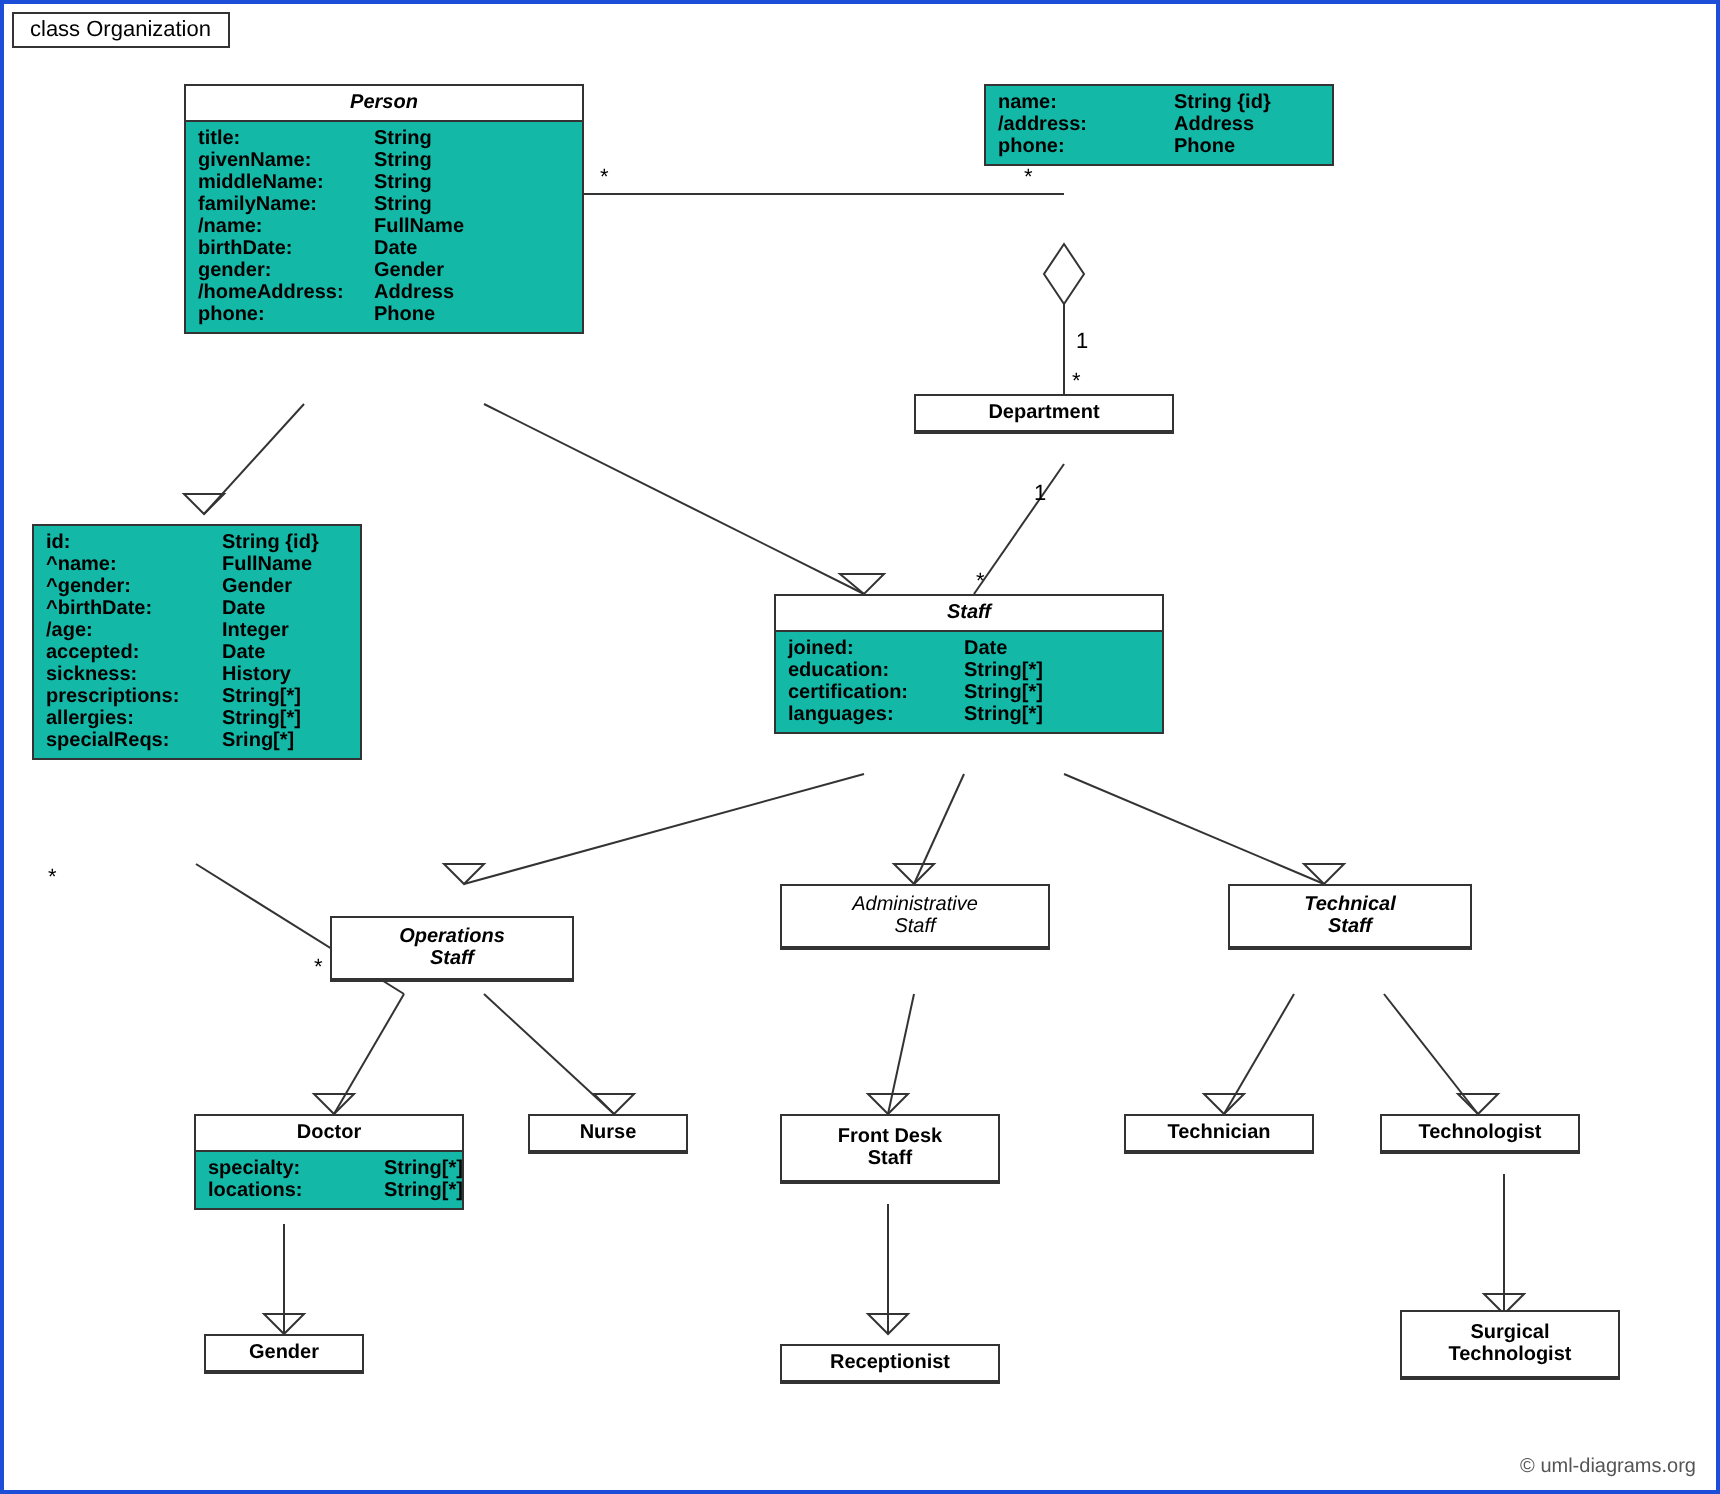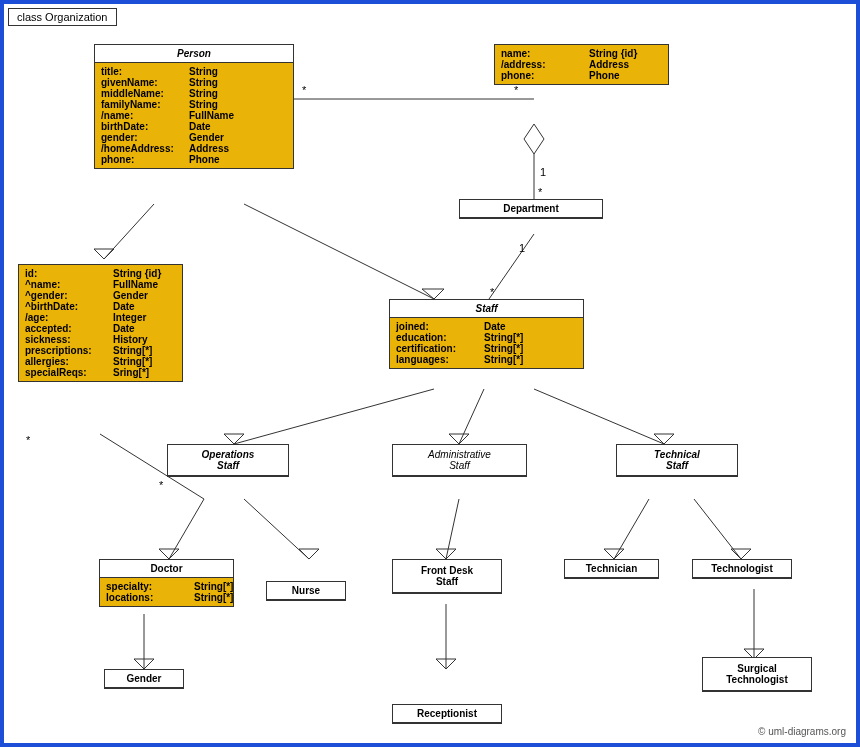--- a/index.html
+++ b/index.html
@@ -10,35 +10,35 @@
       width: 860px;
       height: 747px;
       overflow: hidden;
       position: relative;
     }
     .diagram-container {
       position: relative;
       width: 860px;
       height: 747px;
       background: #fff;
-      border: 4px solid #1d4ed8;
+      border: 2px solid #1d4ed8;
     }
     .class-label {
       position: absolute;
       top: 4px;
       left: 4px;
       background: #fff;
       border: 1px solid #333;
       padding: 2px 8px;
       font-size: 11px;
     }
     .uml-class {
       position: absolute;
       border: 1px solid #333;
-      background: #eab308;
+      background: #14b8a6;
       font-size: 10px;
     }
     .uml-class .class-header {
       border-bottom: 1px solid #333;
       padding: 3px 6px;
       text-align: center;
       font-style: italic;
       font-weight: bold;
       background: #fff;
     }
@@ -241,21 +241,21 @@
           <span class="attr-name">allergies:</span>
           <span class="attr-type">String[*]</span>
         </div>
       <div class="attr-row">
           <span class="attr-name">specialReqs:</span>
           <span class="attr-type">Sring[*]</span>
         </div>
     </div>
   </div>
 
-  <div class="uml-class" style="left:455px; top:195px; width:144px;">
+  <div class="uml-class" style="left:455px; top:195px; width:130px;">
     <div class="class-header normal">Department</div>
   </div>
 
   <div class="uml-class" style="left:385px; top:295px; width:195px;">
     <div class="class-header"><em>Staff</em></div>
     <div class="class-body">
       <div class="attr-row">
           <span class="attr-name">joined:</span>
           <span class="attr-type">Date</span>
         </div>
@@ -267,21 +267,21 @@
           <span class="attr-name">certification:</span>
           <span class="attr-type">String[*]</span>
         </div>
       <div class="attr-row">
           <span class="attr-name">languages:</span>
           <span class="attr-type">String[*]</span>
         </div>
     </div>
   </div>
 
-  <div class="uml-class" style="left:163px; top:440px; width:122px; text-align:center;">
+  <div class="uml-class" style="left:163px; top:456px; width:122px; text-align:center;">
     <div class="class-header" style="font-style:italic; font-weight:bold; padding:4px;">Operations<br>Staff</div>
   </div>
 
   <div class="uml-class" style="left:388px; top:440px; width:135px; text-align:center;">
     <div class="class-header" style="font-style:italic; font-weight:normal; padding:4px;">Administrative<br>Staff</div>
   </div>
 
   <div class="uml-class" style="left:612px; top:440px; width:122px; text-align:center;">
     <div class="class-header" style="font-style:italic; font-weight:bold; padding:4px;">Technical<br>Staff</div>
   </div>
@@ -293,41 +293,41 @@
           <span class="attr-name">specialty:</span>
           <span class="attr-type">String[*]</span>
         </div>
       <div class="attr-row">
           <span class="attr-name">locations:</span>
           <span class="attr-type">String[*]</span>
         </div>
     </div>
   </div>
 
-  <div class="uml-class" style="left:262px; top:555px; width:80px;margin-top:22px;">
+  <div class="uml-class" style="left:262px; top:555px; width:80px;">
     <div class="class-header normal">Nurse</div>
   </div>
 
   <div class="uml-class" style="left:388px; top:555px; width:110px; text-align:center;">
     <div class="class-header normal" style="padding:5px 4px;">Front Desk<br>Staff</div>
   </div>
 
   <div class="uml-class" style="left:560px; top:555px; width:95px;">
     <div class="class-header normal">Technician</div>
   </div>
 
   <div class="uml-class" style="left:688px; top:555px; width:100px;">
     <div class="class-header normal">Technologist</div>
   </div>
 
   <div class="uml-class" style="left:100px; top:665px; width:80px;">
     <div class="class-header normal">Gender</div>
   </div>
 
-  <div class="uml-class" style="left:388px; top:700px; width:110px;">
+  <div class="uml-class" style="left:388px; top:670px; width:110px;">
     <div class="class-header normal">Receptionist</div>
   </div>
 
   <div class="uml-class" style="left:698px; top:653px; width:110px; text-align:center;">
     <div class="class-header normal" style="padding:5px 4px;">Surgical<br>Technologist</div>
   </div>
 
   <div class="copyright">© uml-diagrams.org</div>
 </div>
 

